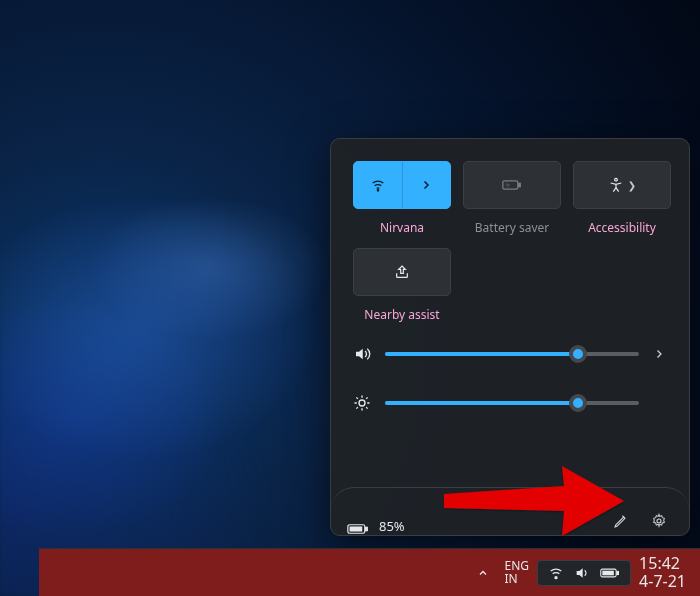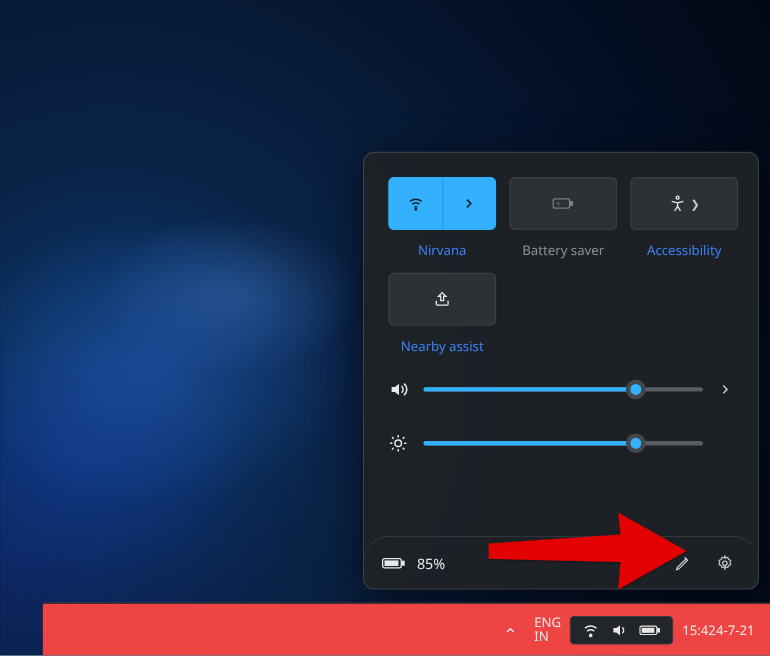--- a/index.html
+++ b/index.html
@@ -50,66 +50,66 @@
     display: flex; align-items: center; justify-content: center;
     color: #e8e8e8;
     cursor: pointer;
     position: relative;
   }
   .tile.disabled { color: #7a7d82; }
   .tile.active { background: #33b1ff; border-color: #33b1ff; color: #0a2030; }
   .tile.split { padding: 0; }
   .tile.split .half { flex: 1; display:flex; align-items:center; justify-content:center; height:100%; }
   .tile.split .half.left { border-right: 1px solid rgba(0,0,0,0.15); }
-  .tile-label { font-size: 12px; color: #3b82f6; text-align: center; white-space: nowrap; }
+  .tile-label { font-size: 12px; color: #f9a8d4; text-align: center; white-space: nowrap; }
   .tile-label.dim { color: #8c9094; }
   .chevron-mini { font-size: 10px; margin-left: 4px; color: #c7cacf; }
 
   .sliders { padding: 12px 22px 4px 22px; display:flex; flex-direction:column; gap:30px; }
   .slider-row { display:flex; align-items:center; gap:14px; }
   .slider-row .icon { width: 18px; display:flex; justify-content:center; color:#e6e8ea; }
   .track {
     flex: 1; height: 4px; background:#5a5e63; border-radius:3px; position:relative; cursor:pointer;
   }
   .track .fill { position:absolute; left:0; top:0; bottom:0; background:#33b1ff; border-radius:3px; }
   .track .thumb {
     position:absolute; top:50%; width:18px; height:18px; border-radius:50%;
     background:#33b1ff; border:4px solid #44474c; transform:translate(-50%,-50%);
   }
   .slider-chevron { color:#cfd2d6; font-size:14px; cursor:pointer; width:14px; text-align:center; }
 
   .panel-footer {
     margin-top: auto;
     height: 48px;
     border-top: 1px solid #3a3d42;
-    display:flex; align-items:center;
+    display:flex; align-items:flex-end;
     padding: 0 16px;
     gap: 10px;
     color:#e6e8ea;
     font-size: 13px;
     border-radius: 23px;
   }
   .panel-footer .spacer { flex:1; }
   .footer-icon { width:28px; height:28px; display:flex; align-items:center; justify-content:center; cursor:pointer; color:#d6d8db; border-radius:4px; }
 
   
   .taskbar {
     position:absolute; left:0; right:0; bottom:0; height:48px;
-    background:#ef4444; border-top:1px solid #2c2f33;
+    background:#7f1d1d; border-top:1px solid #2c2f33;
     display:flex; align-items:center; justify-content:flex-end;
     padding: 0 8px; gap: 2px;
     color:#e8e8e8; font-size:12px;margin-left:39px;
   }
   .tray-sys {
     display:flex; align-items:center; gap:10px;
     padding:4px 10px; border:1px solid #3a3d42; border-radius:4px;
     background:#22252a;
   }
   .lang { display:flex; flex-direction:column; line-height:1.05; text-align:left; padding:2px 6px; font-size:12px;}
-  .clock { display:flex; flex-direction:row; line-height:1.1; padding:2px 6px; font-size:12px; }
+  .clock { display:flex; flex-direction:column; line-height:1.1; padding:2px 6px; font-size:16px; }
   .tray-chevron { padding:4px 8px; cursor:pointer; }
 
   
   .arrow-annot {
     position:absolute;
     left: 444px; top: 466px;
     pointer-events:none;
   }
 
   svg { display:block; }

